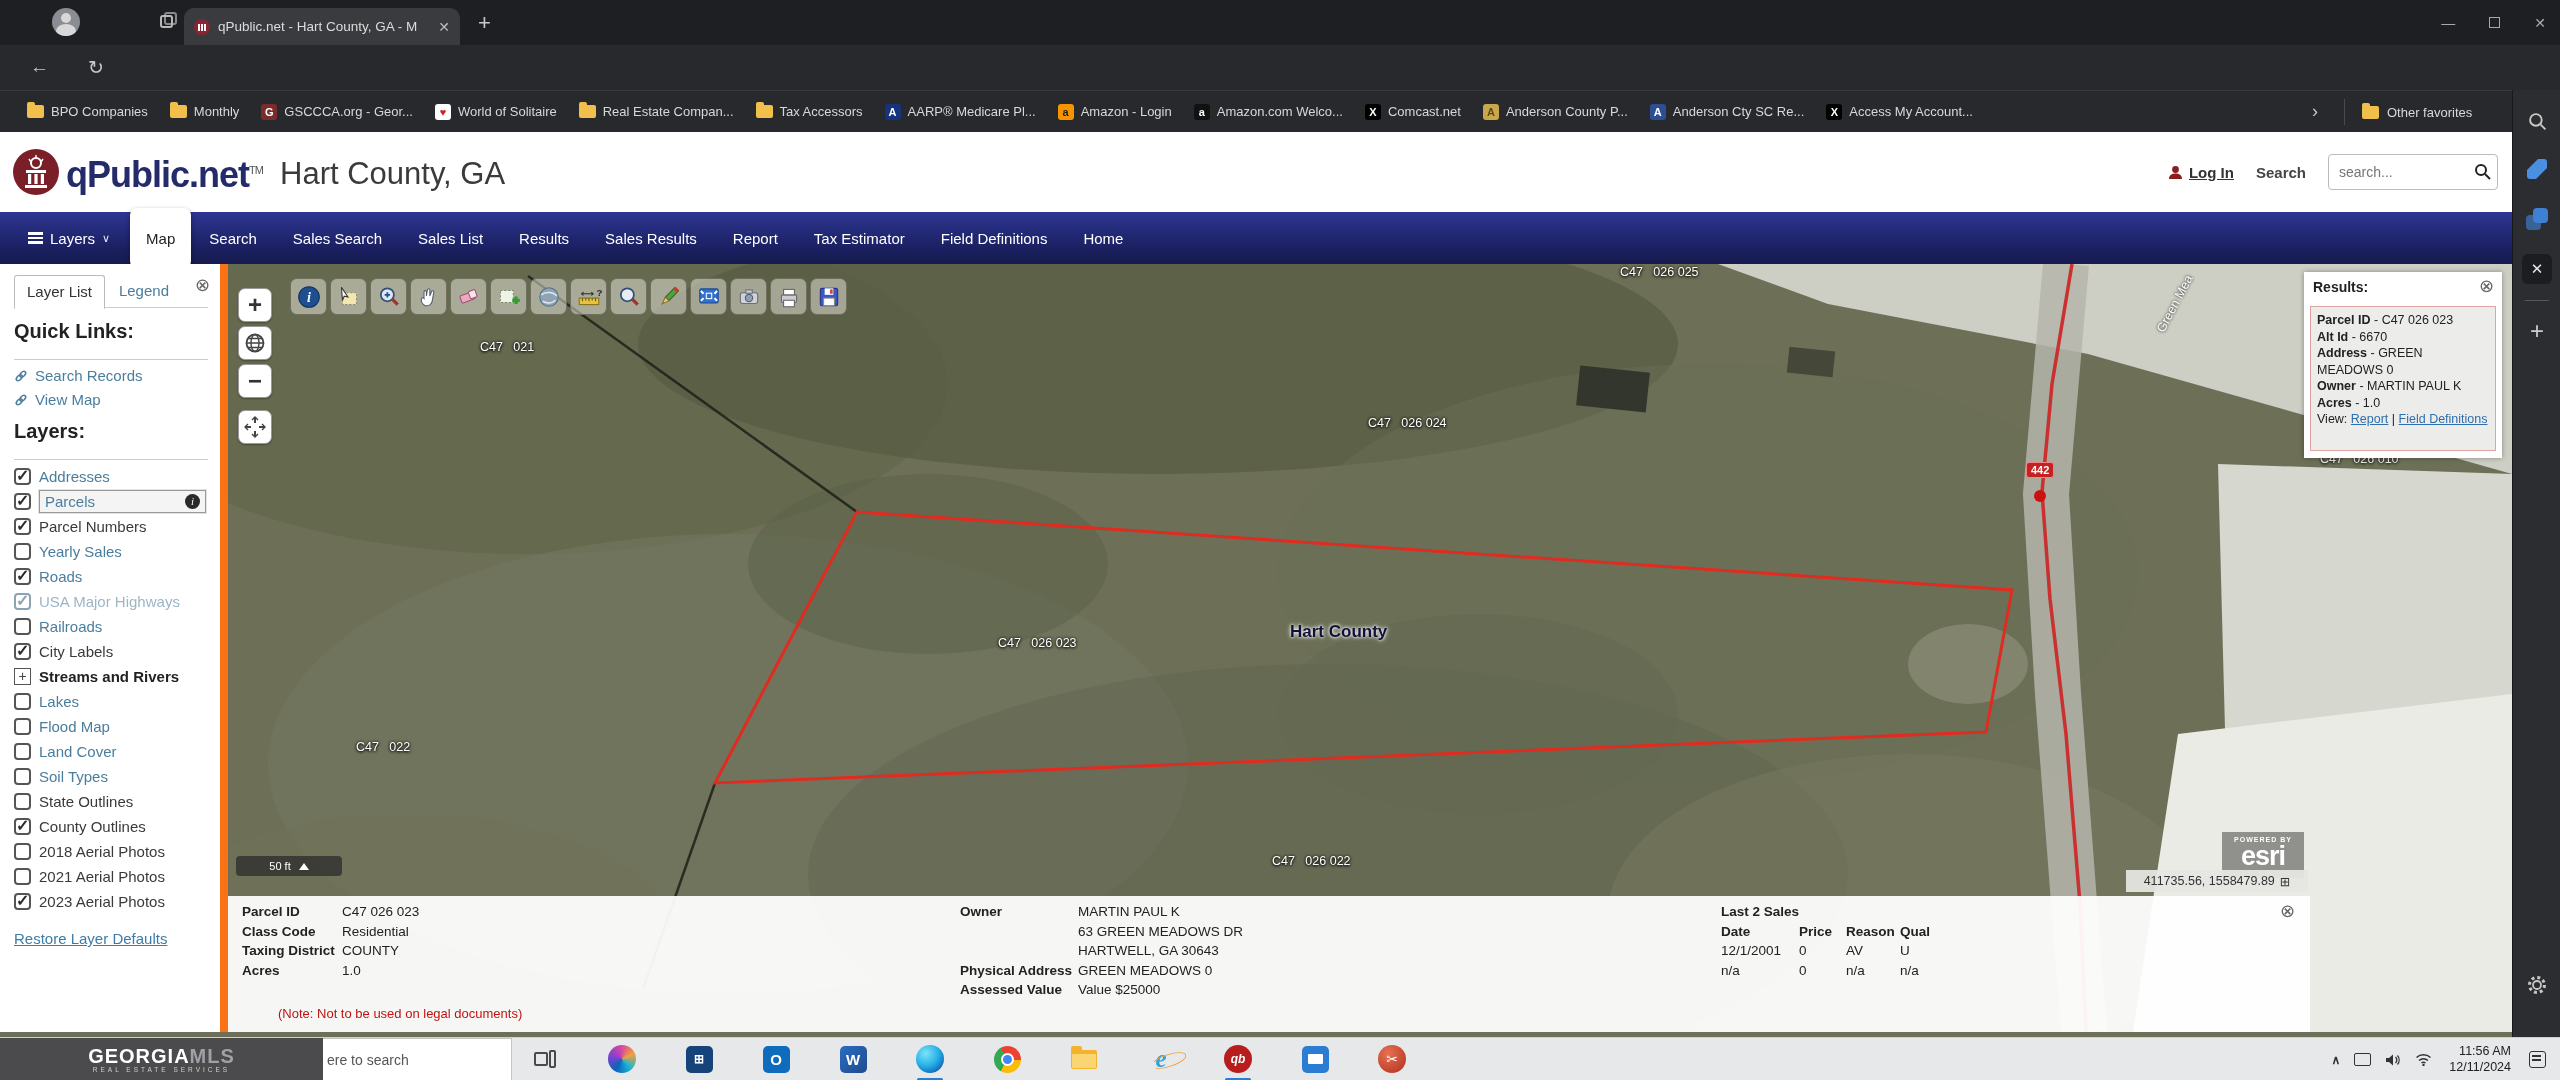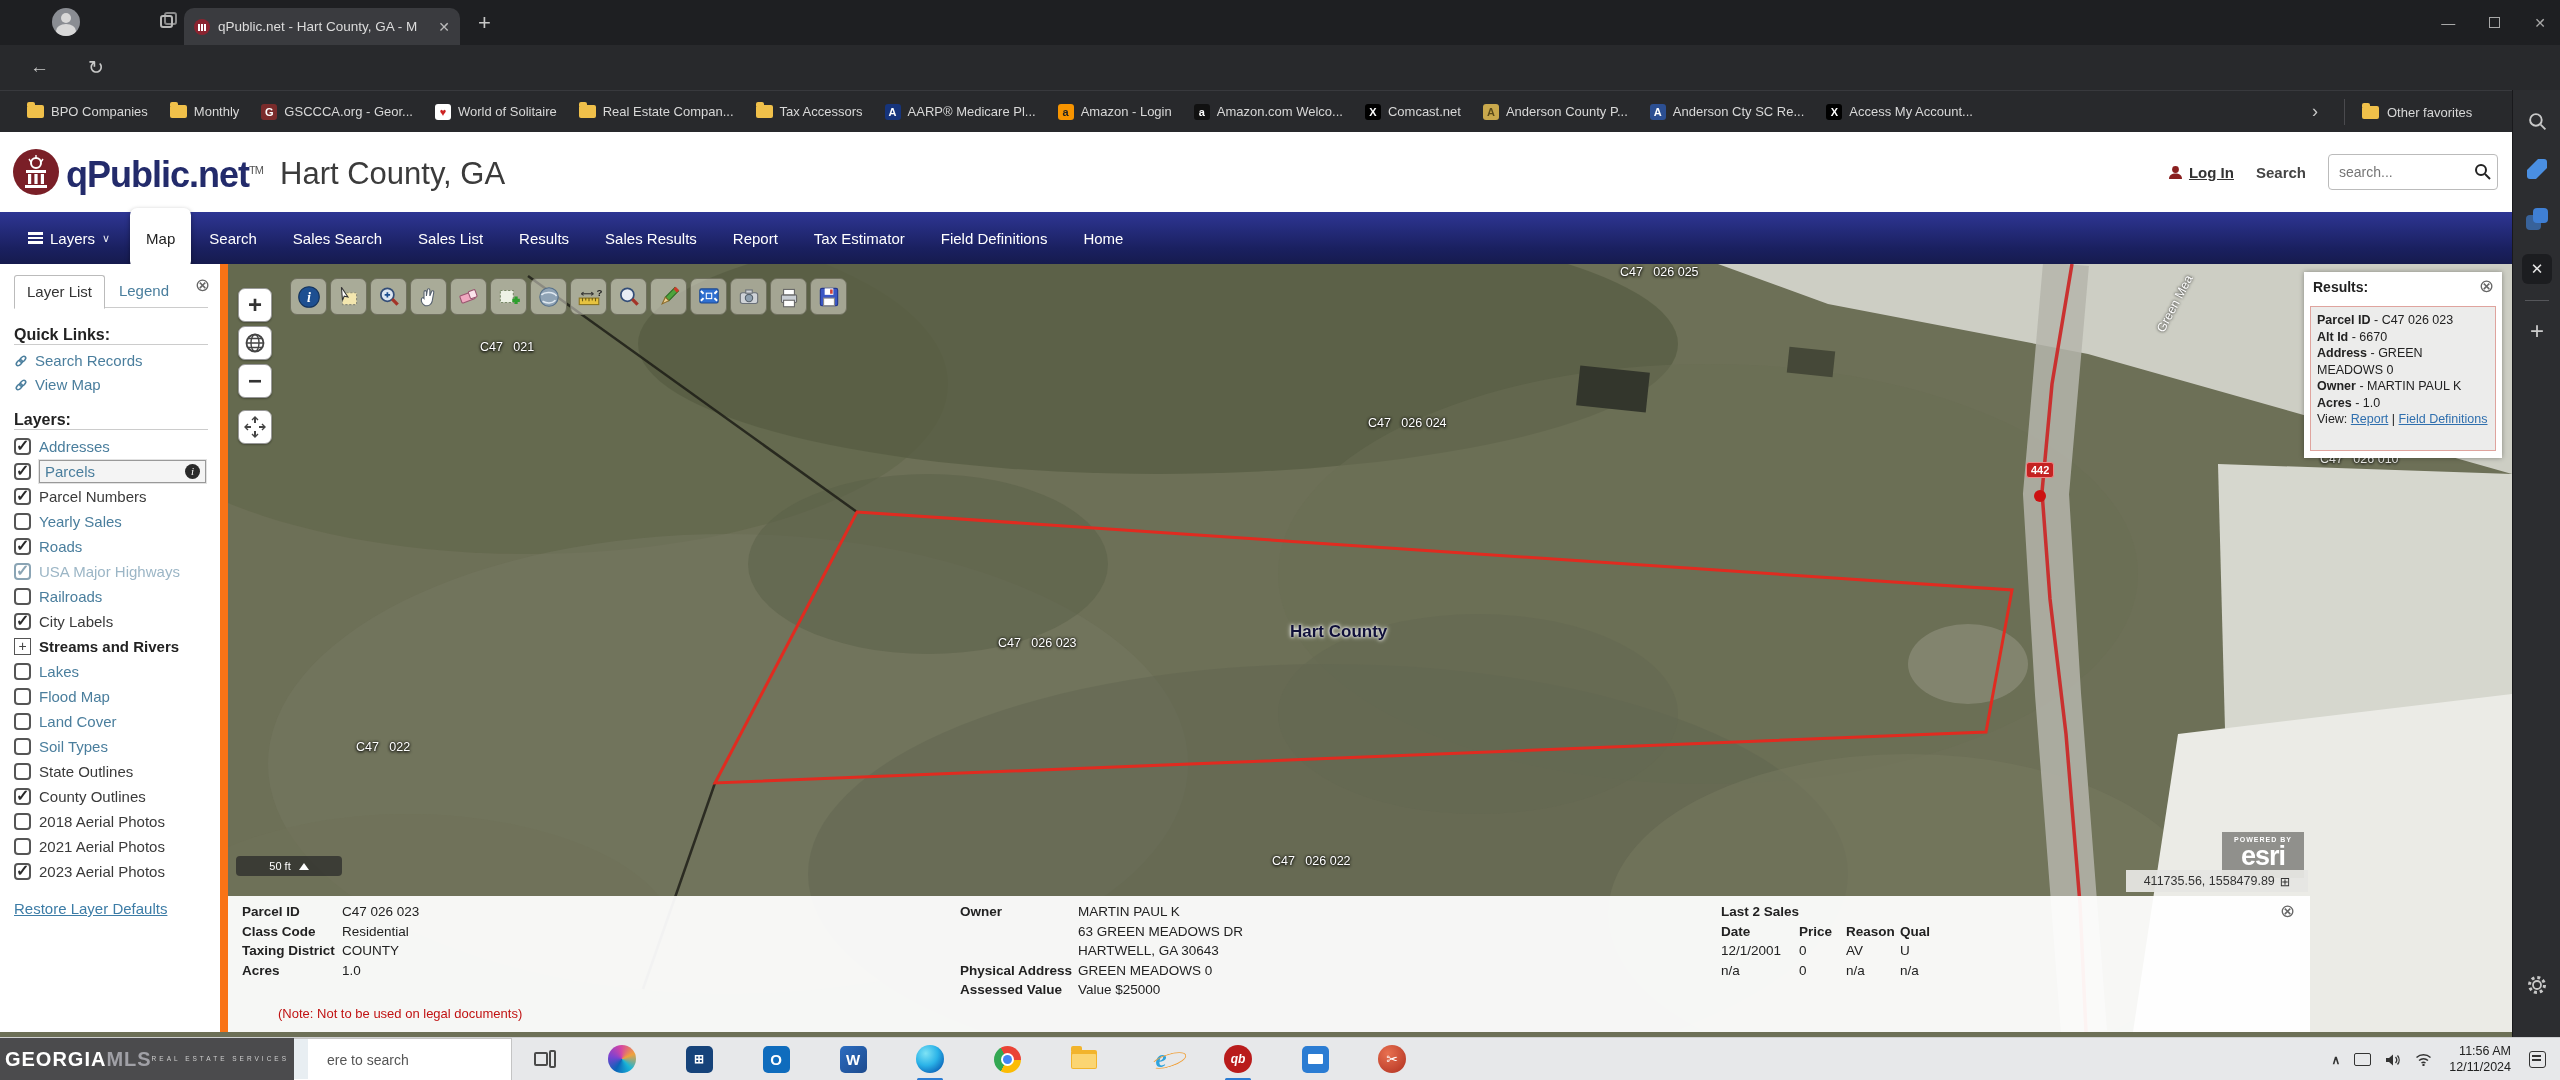--- a/index.html
+++ b/index.html
@@ -72,21 +72,21 @@
   .lm-caret{font-size:11px;opacity:.9;}
   .navitem{padding:0 18px;height:52px;display:flex;align-items:center;}
   .navitem[data-active="true"]{background:#fff;color:#222;height:60px;border-radius:7px;margin-top:0;box-shadow:0 2px 5px rgba(0,0,0,.4);padding:0 16px;}
 
   
   .lpanel{position:absolute;left:0;top:264px;width:228px;height:768px;background:#fff;border-right:8px solid #f97316;padding:10px 12px 0 14px;}
   .ltabs{position:relative;border-bottom:1px solid #ccc;height:34px;}
   .ltab-active{display:inline-block;border:1px solid #bbb;border-bottom:1px solid #fff;border-radius:3px 3px 0 0;padding:7px 12px 8px;font-size:15px;color:#333;position:relative;top:1px;background:#fff;}
   .ltab-link{display:inline-block;padding:7px 10px;font-size:15px;color:#4a7e9d;}
   .lclose{position:absolute;right:-2px;top:2px;font-size:19px;color:#444;}
-  .sect-title{font-size:16px;font-weight:700;color:#222;margin:18px 0 4px;padding-bottom:0;border-bottom:1px solid #ccc;}
+  .sect-title{font-size:20px;font-weight:700;color:#222;margin:12px 0 4px;padding-bottom:16px;border-bottom:1px solid #ccc;}
   .qlink{display:flex;align-items:center;gap:7px;color:#4a7e9d;font-size:15px;margin:7px 0;}
   .lrow{display:flex;align-items:center;gap:8px;height:25px;font-size:15px;}
   .cb{flex:none;width:17px;height:17px;border:2px solid #555;border-radius:4px;color:#2a2a2a;font-weight:700;font-size:16px;line-height:12px;text-align:center;}
   .llbl{color:#4a7e9d;}
   .lblwrap{flex:1;display:flex;align-items:center;justify-content:space-between;}
   .linfo{display:none;width:15px;height:15px;border-radius:50%;background:#2a2a2a;color:#fff;font-size:11px;font-style:italic;font-family:"Liberation Serif",serif;text-align:center;line-height:15px;}
   .lrow[data-variant="selected"] .lblwrap{border:1px solid #999;outline:1px solid #e2e2e2;background:#f4f4f4;padding:2px 5px;margin-right:2px;}
   .lrow[data-variant="selected"] .linfo{display:block;}
   .lrow[data-variant="dark"] .llbl{color:#3a3a3a;}
   .lrow[data-variant="muted"] .llbl{color:#9cb6c6;}
@@ -151,22 +151,22 @@
   .lay-ic{position:relative;width:22px;height:22px;}
   .lay-ic span{position:absolute;width:15px;height:15px;border-radius:4px;background:#3f7fd4;}
   .lay-ic span:first-child{left:0;bottom:0;opacity:.65;}
   .lay-ic span:last-child{right:0;top:0;}
 
   
   .taskbar{position:absolute;left:0;top:1037px;width:2560px;height:43px;background:#e7e8ea;border-top:1px solid #cfd0d2;}
   .tsearch{position:absolute;left:200px;top:0;width:312px;height:43px;background:#fff;border:1px solid #c4c4c4;
            display:flex;align-items:center;padding-left:126px;color:#555;font-size:14px;}
   .tmount{position:absolute;left:200px;top:1px;width:108px;height:40px;}
-  .gml{position:absolute;left:0;top:0;width:294px;height:43px;background:#4b4b4d;color:#fff;
-       display:flex;align-items:center;justify-content:center;line-height:1.05;z-index:2;}
+  .gml{position:absolute;left:0;top:0;width:323px;height:43px;background:#4b4b4d;color:#fff;
+       display:flex;flex-direction:column;align-items:center;justify-content:center;line-height:1.05;z-index:2;}
   .gml .l1{font-size:20px;font-weight:700;letter-spacing:1px;}
   .gml .l1 span{color:#a0a0a6;}
   .gml .l2{font-size:6.5px;letter-spacing:3px;color:#cfcfcf;}
   .tbi{position:absolute;top:6px;width:30px;height:30px;display:flex;align-items:center;justify-content:center;}
   .tbi .circ{width:28px;height:28px;border-radius:50%;}
   .underline{position:absolute;top:40px;width:26px;height:3px;background:#2b7cd3;border-radius:2px;}
   .tile{width:27px;height:27px;border-radius:5px;display:flex;align-items:center;justify-content:center;color:#fff;font-weight:700;font-size:15px;}
   .tv-ic{position:relative;width:22px;height:18px;}
   .tv-ic span{position:absolute;border:2px solid #4a4a4a;border-radius:2px;}
   .tv-ic span:first-child{left:0;top:2px;width:14px;height:14px;}

